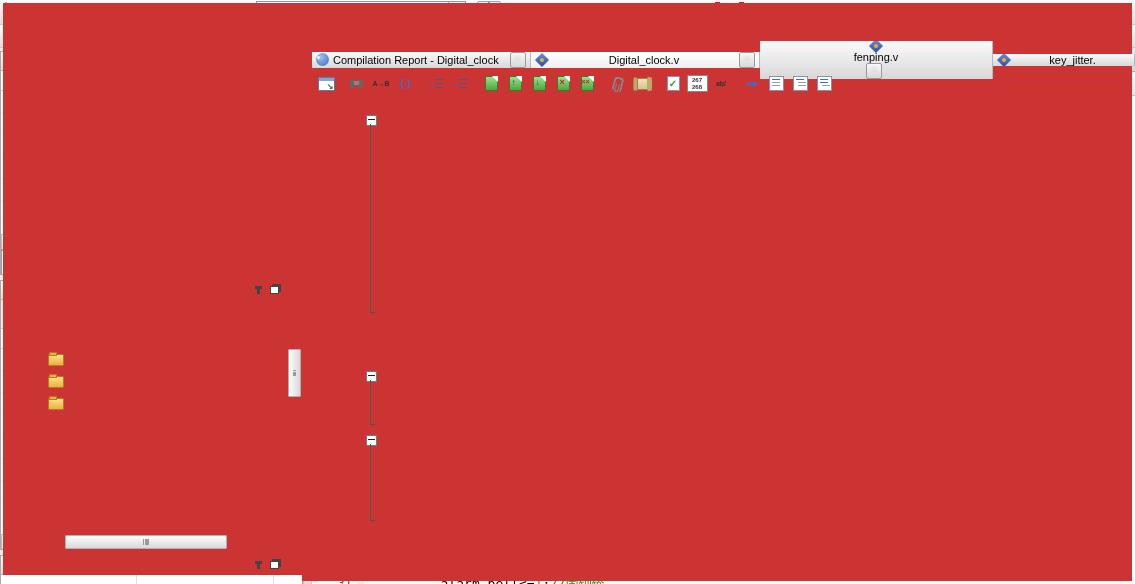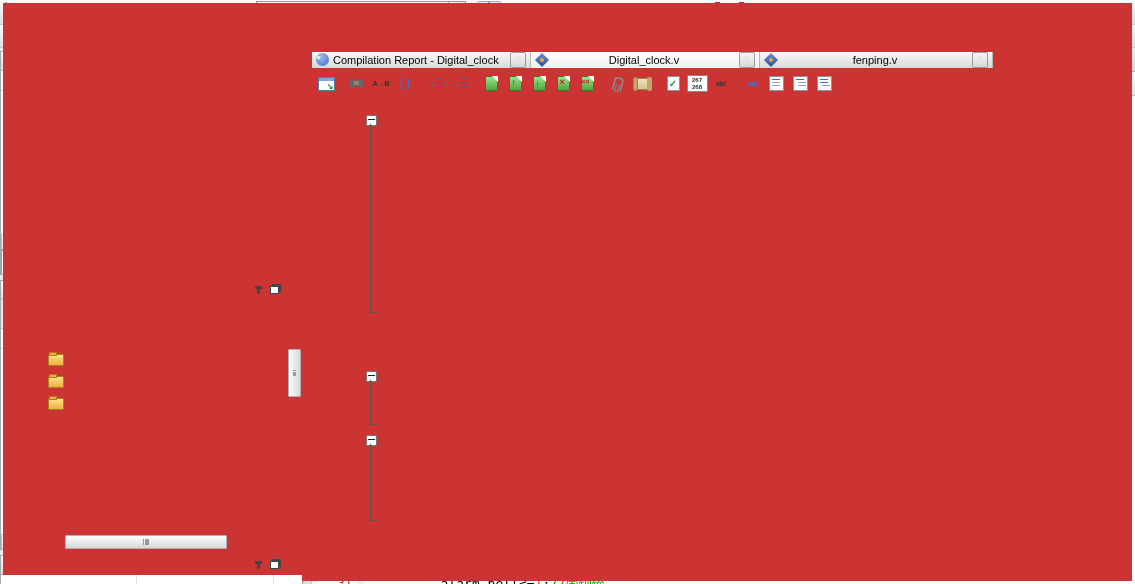--- a/index.html
+++ b/index.html
@@ -578,25 +578,30 @@
             <span class="icReport"></span>
             <span class="tlbl left">Compilation Report - Digital_clock</span>
             <span class="tclose">×</span>
           </div>
           <div class="edtab active" style="width: 228px;">
             <span class="pad"></span>
             <span class="icVlog"></span>
             <span class="tlbl">Digital_clock.v</span>
             <span class="tclose">×</span>
           </div>
-          <div class="edtab" style="width: 232px;">
+          <div class="edtab" style="width: 232px; flex-direction: column;">
             <span class="pad"></span>
             <span class="icVlog"></span>
             <span class="tlbl">fenping.v</span>
             <span class="tclose">×</span>
+          </div>
+          <div class="edtab" style="flex: 1 1 0%;">
+            <span class="pad"></span>
+            <span class="icVlog"></span>
+            <span class="tlbl">key_jitter.</span>
           </div>
         </div>
       <div class="edtbar" id="ed-toolbar">
           <span class="ib">
             <span class="ic icWin"></span>
           </span>
           <span class="tsep"></span>
           <span class="ib">
             <span class="ic icBinoc"></span>
           </span>

